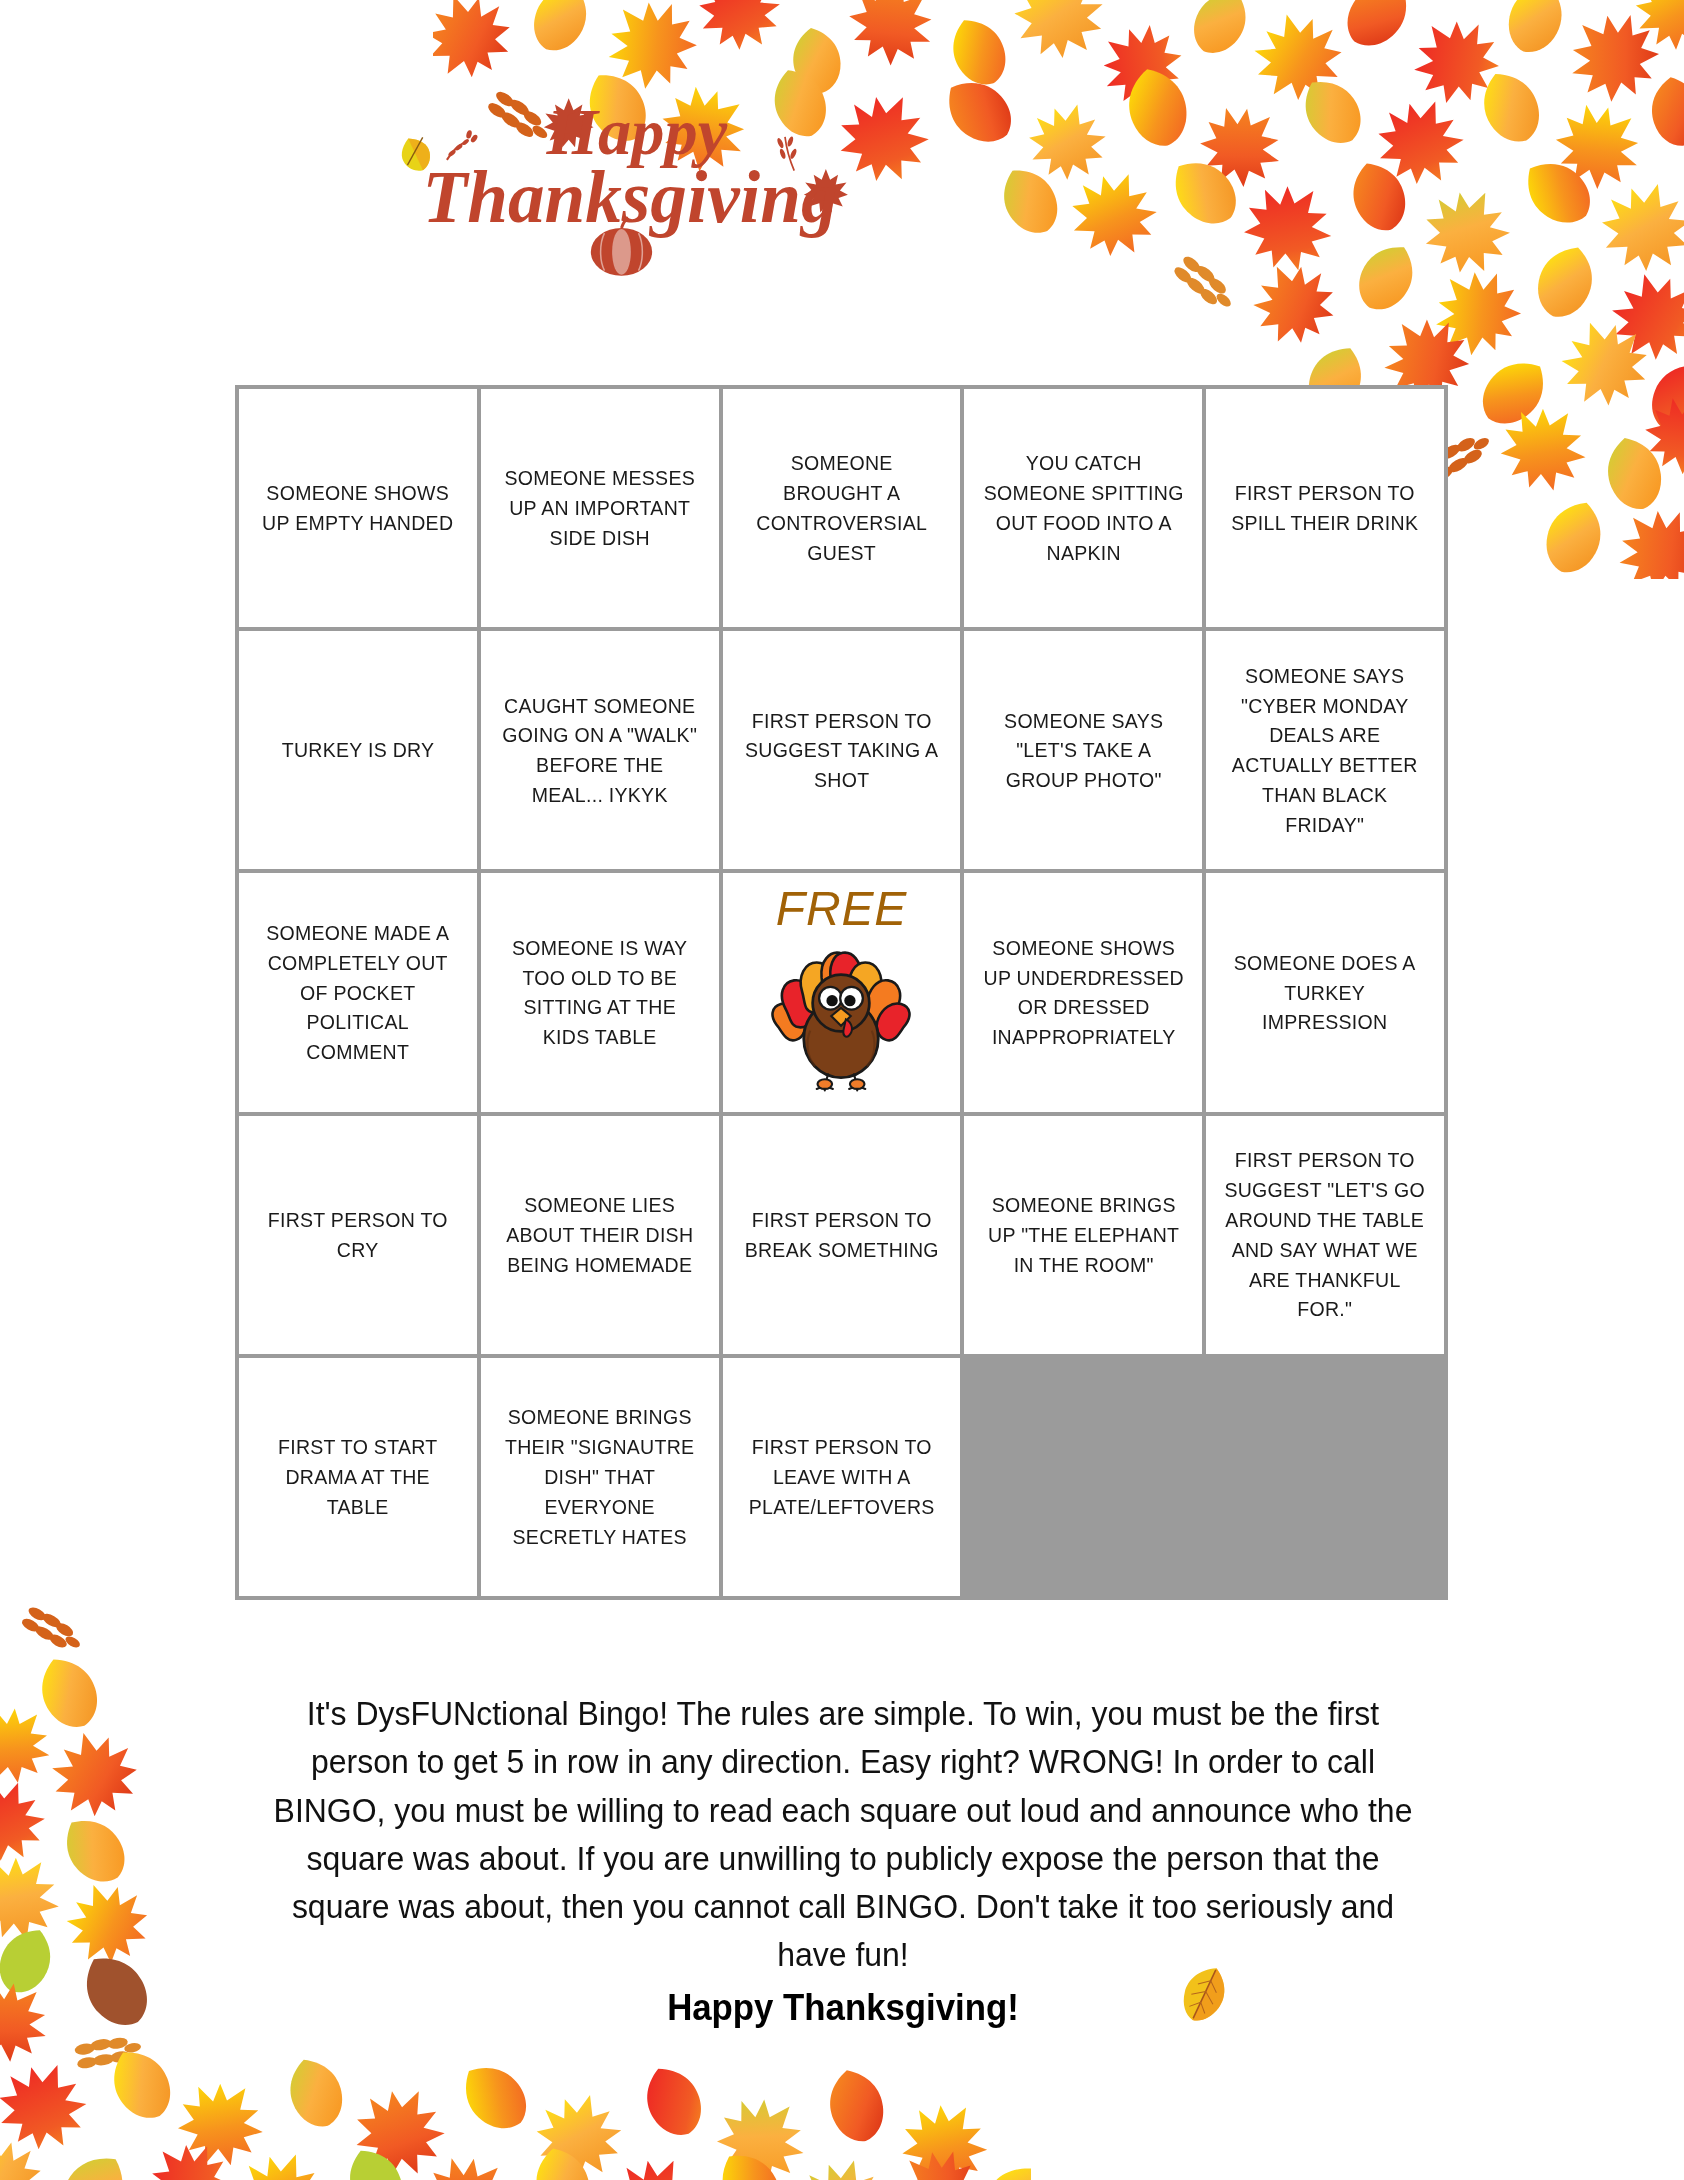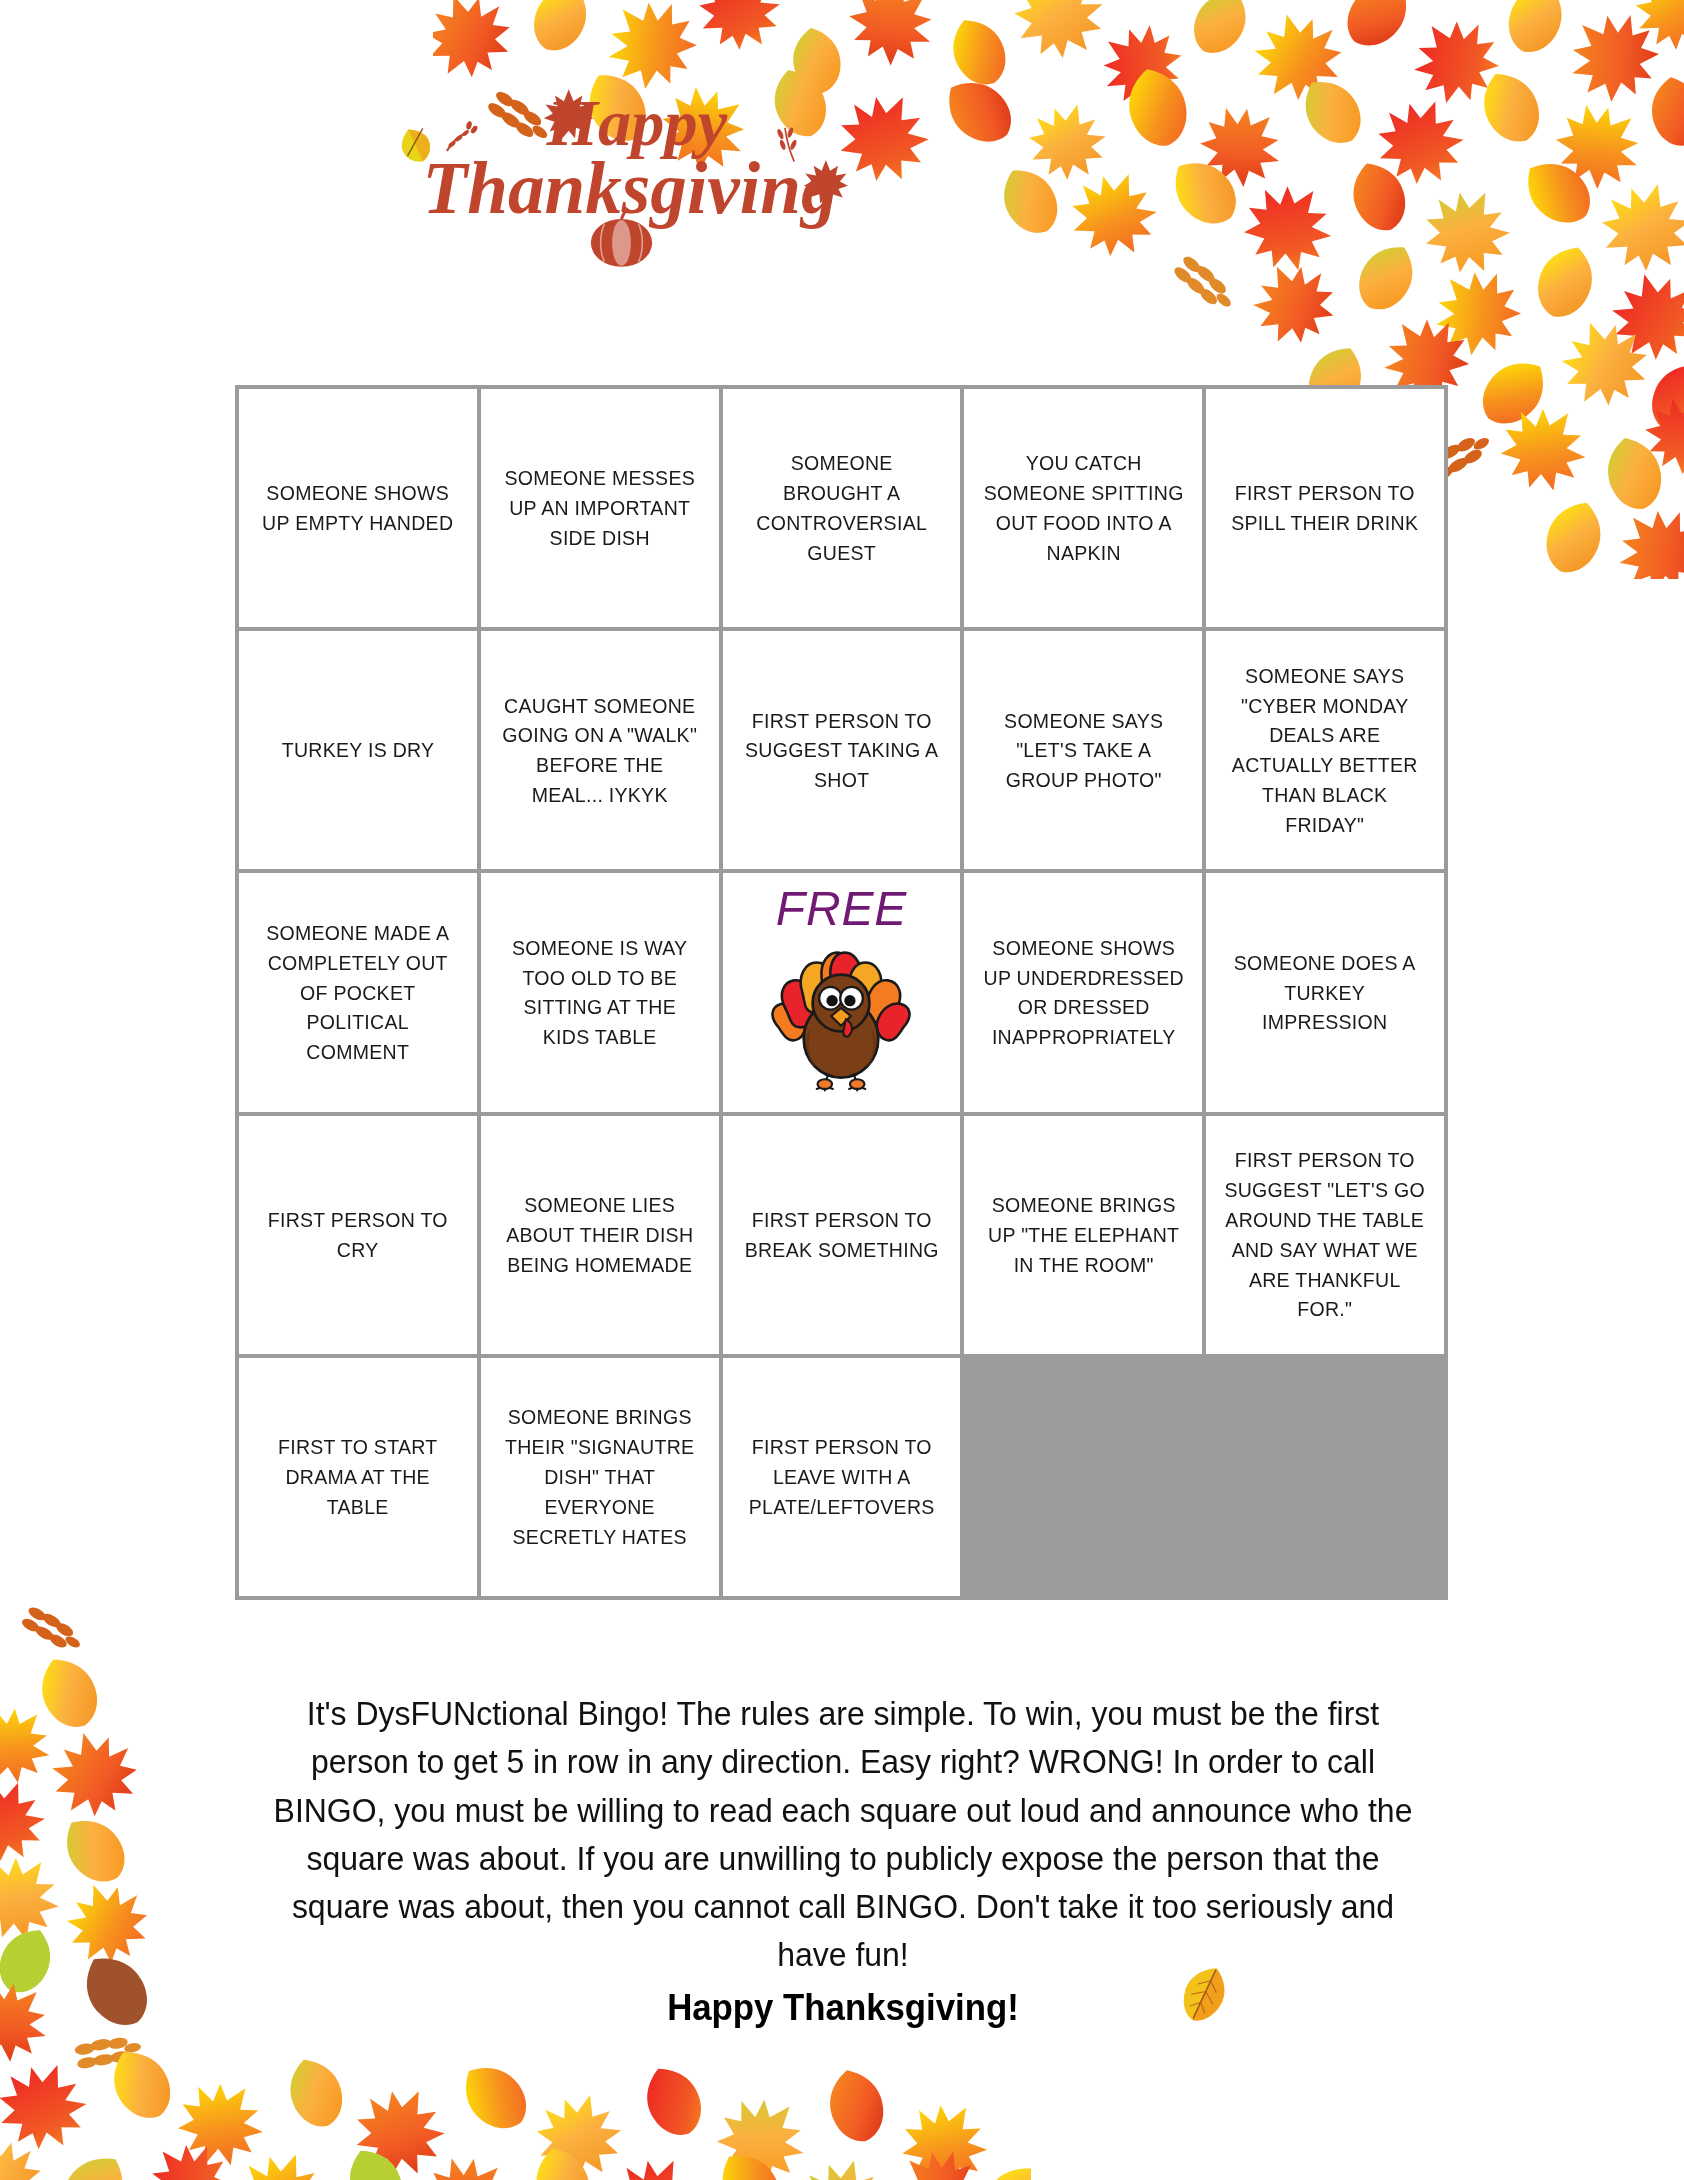--- a/index.html
+++ b/index.html
@@ -26,21 +26,21 @@
     position: absolute;
     pointer-events: none;
   }
   #leaves-top-right { top: -17px; right: -25.6px; width: 1278px; height: 596px; }
   #leaves-bottom-left { bottom: -25.6px; left: -34px; width: 1065px; height: 613px; }
   #leaf-single { top: 1959px; left: 1175px; width: 60px; height: 68px; }
 
   
   #title-block {
     position: absolute;
-    top: 81px;
+    top: 90px;
     left: 366px;
     width: 528px;
     height: 196px;
     text-align: center;
   }
   #title-svg { width: 528px; height: 196px; display: block; }
 
   
   #bingo-grid {
     position: absolute;
@@ -87,21 +87,21 @@
     flex-direction: column;
     justify-content: flex-start;
     padding-top: 12px;
   }
   #free-label {
     font-family: "Liberation Sans", sans-serif;
     font-style: italic;
     font-weight: 400;
     font-size: 48px;
     line-height: 1;
-    color: #701a75;
+    color: #a16207;
     letter-spacing: 0.9px;
     margin-bottom: 1.7px;
   }
   #turkey-svg { width: 162px; height: 158px; display: block; }
 
   
   #rules-block {
     position: absolute;
     top: 1689px;
     left: 217px;

